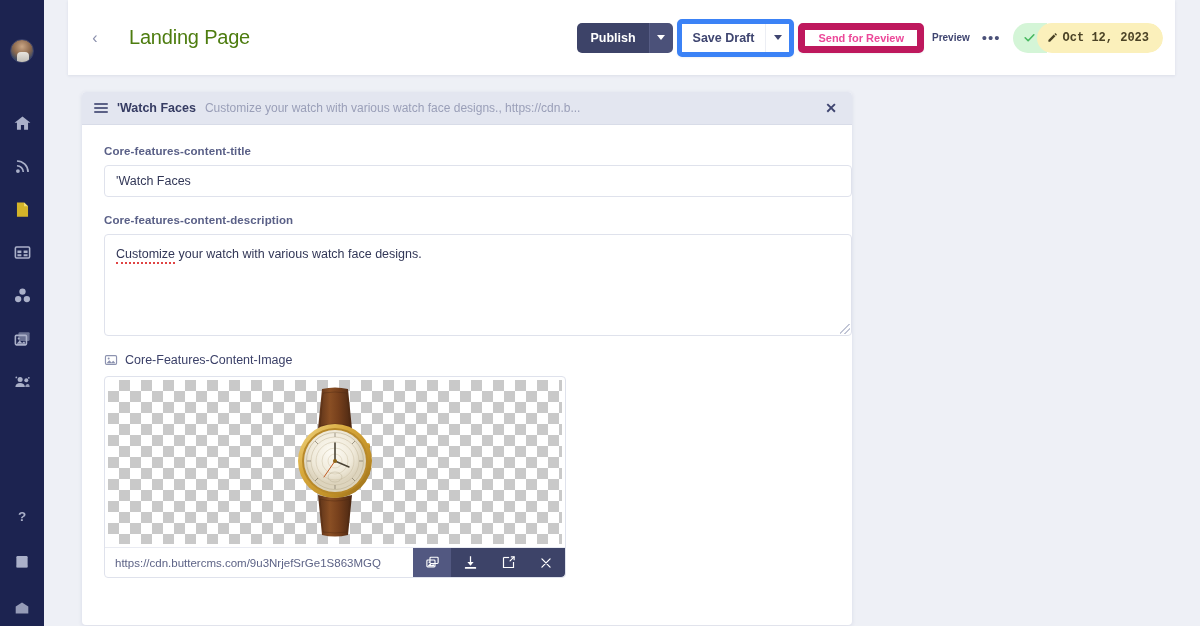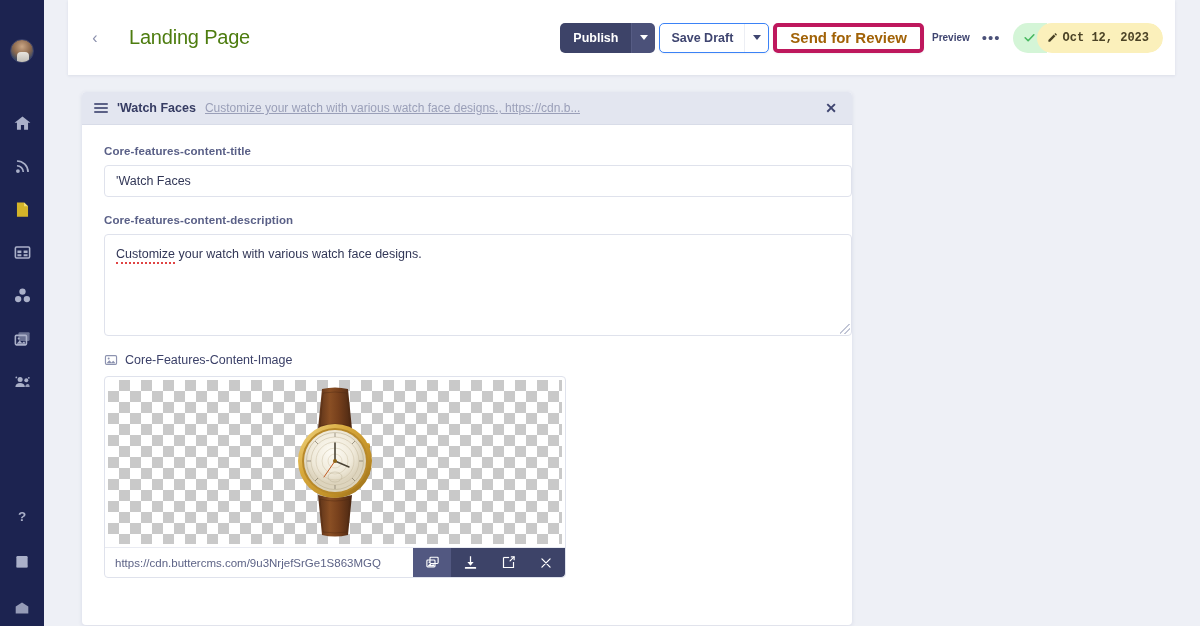--- a/index.html
+++ b/index.html
@@ -75,30 +75,30 @@
   .btn-primary-caret {
     background: #4b5179; width: 24px; height: 30px;
     display: flex; align-items: center; justify-content: center;
     border-left: 1px solid #565c84; cursor: pointer;
   }
   .caret { width: 0; height: 0; border-left: 4px solid transparent; border-right: 4px solid transparent; }
   .caret.light { border-top: 5px solid #ffffff; }
   .caret.dark { border-top: 5px solid #3f4570; }
 
   .btn-white {
-    background: #fff; color: #a16207;
-    font-size: 15px; font-weight: bold;
+    background: #fff; color: #ec4899;
+    font-size: 11px; font-weight: bold;
     height: 30px; padding: 0 13px;
     display: flex; align-items: center;
-    border: 4px solid #be185d; border-radius: 5px;
+    border: 7px solid #be185d; border-radius: 5px;
     box-shadow: 0 1px 2px rgba(60,66,120,0.07);
     cursor: pointer;
   }
   .split-white { display: flex; align-items: stretch; background: #fff;
-    border: 1px solid #3b82f6; border-radius: 5px; box-shadow: 0 1px 2px rgba(60,66,120,0.07); overflow: hidden; }
+    border: 5px solid #3b82f6; border-radius: 5px; box-shadow: 0 1px 2px rgba(60,66,120,0.07); overflow: hidden; }
   .split-white .lbl { font-size: 12.5px; font-weight: bold; color: #3f4570; height: 28px;
     padding: 0 11px; display: flex; align-items: center; cursor: pointer; }
   .split-white .cr { width: 24px; height: 28px; display: flex; align-items: center;
     justify-content: center; border-left: 1px solid #eceef4; cursor: pointer; }
   .btn-plain {
     font-size: 10px; font-weight: bold; color: #3f4570;
     padding: 0 4px; height: 30px; display: flex; align-items: center;
     background: none; border: none; cursor: pointer;
   }
   .ellipsis-btn { color: #4b5179; font-size: 15px; letter-spacing: 1px;
@@ -123,21 +123,21 @@
   }
   .card-header {
     height: 33px; background: #e3e6f0;
     display: flex; align-items: center; padding: 0 12px;
     border-bottom: 1px solid #d8dce8;
   }
   .drag-handle { width: 14px; display: flex; flex-direction: column; gap: 2px; margin-right: 9px; cursor: grab; }
   .drag-handle i { display: block; height: 2px; background: #5b6186; border-radius: 1px; }
   .ch-title { font-size: 12.5px; font-weight: bold; color: #363c63; }
   .ch-sub { font-size: 12px; color: #9a9fb8; margin-left: 9px; white-space: nowrap;
-    overflow: hidden; text-overflow: ellipsis; max-width: 560px; text-decoration: underline; }
+    overflow: hidden; text-overflow: ellipsis; max-width: 560px; }
   .ch-close { margin-left: auto; color: #3f4570; font-size: 14px; font-weight: bold; cursor: pointer;
     line-height: 1; padding: 2px 3px; }
 
   .card-body { padding: 20px 22px 0 22px; }
   .field-label { font-size: 11.5px; font-weight: bold; color: #5a6087; margin-bottom: 8px; letter-spacing: 0.1px; }
   .text-input {
     width: 748px; height: 32px;
     border: 1px solid #dfe2ec; border-radius: 4px;
     background: #fff; color: #323757; font-size: 12.5px;
     padding: 0 11px; outline: none;

